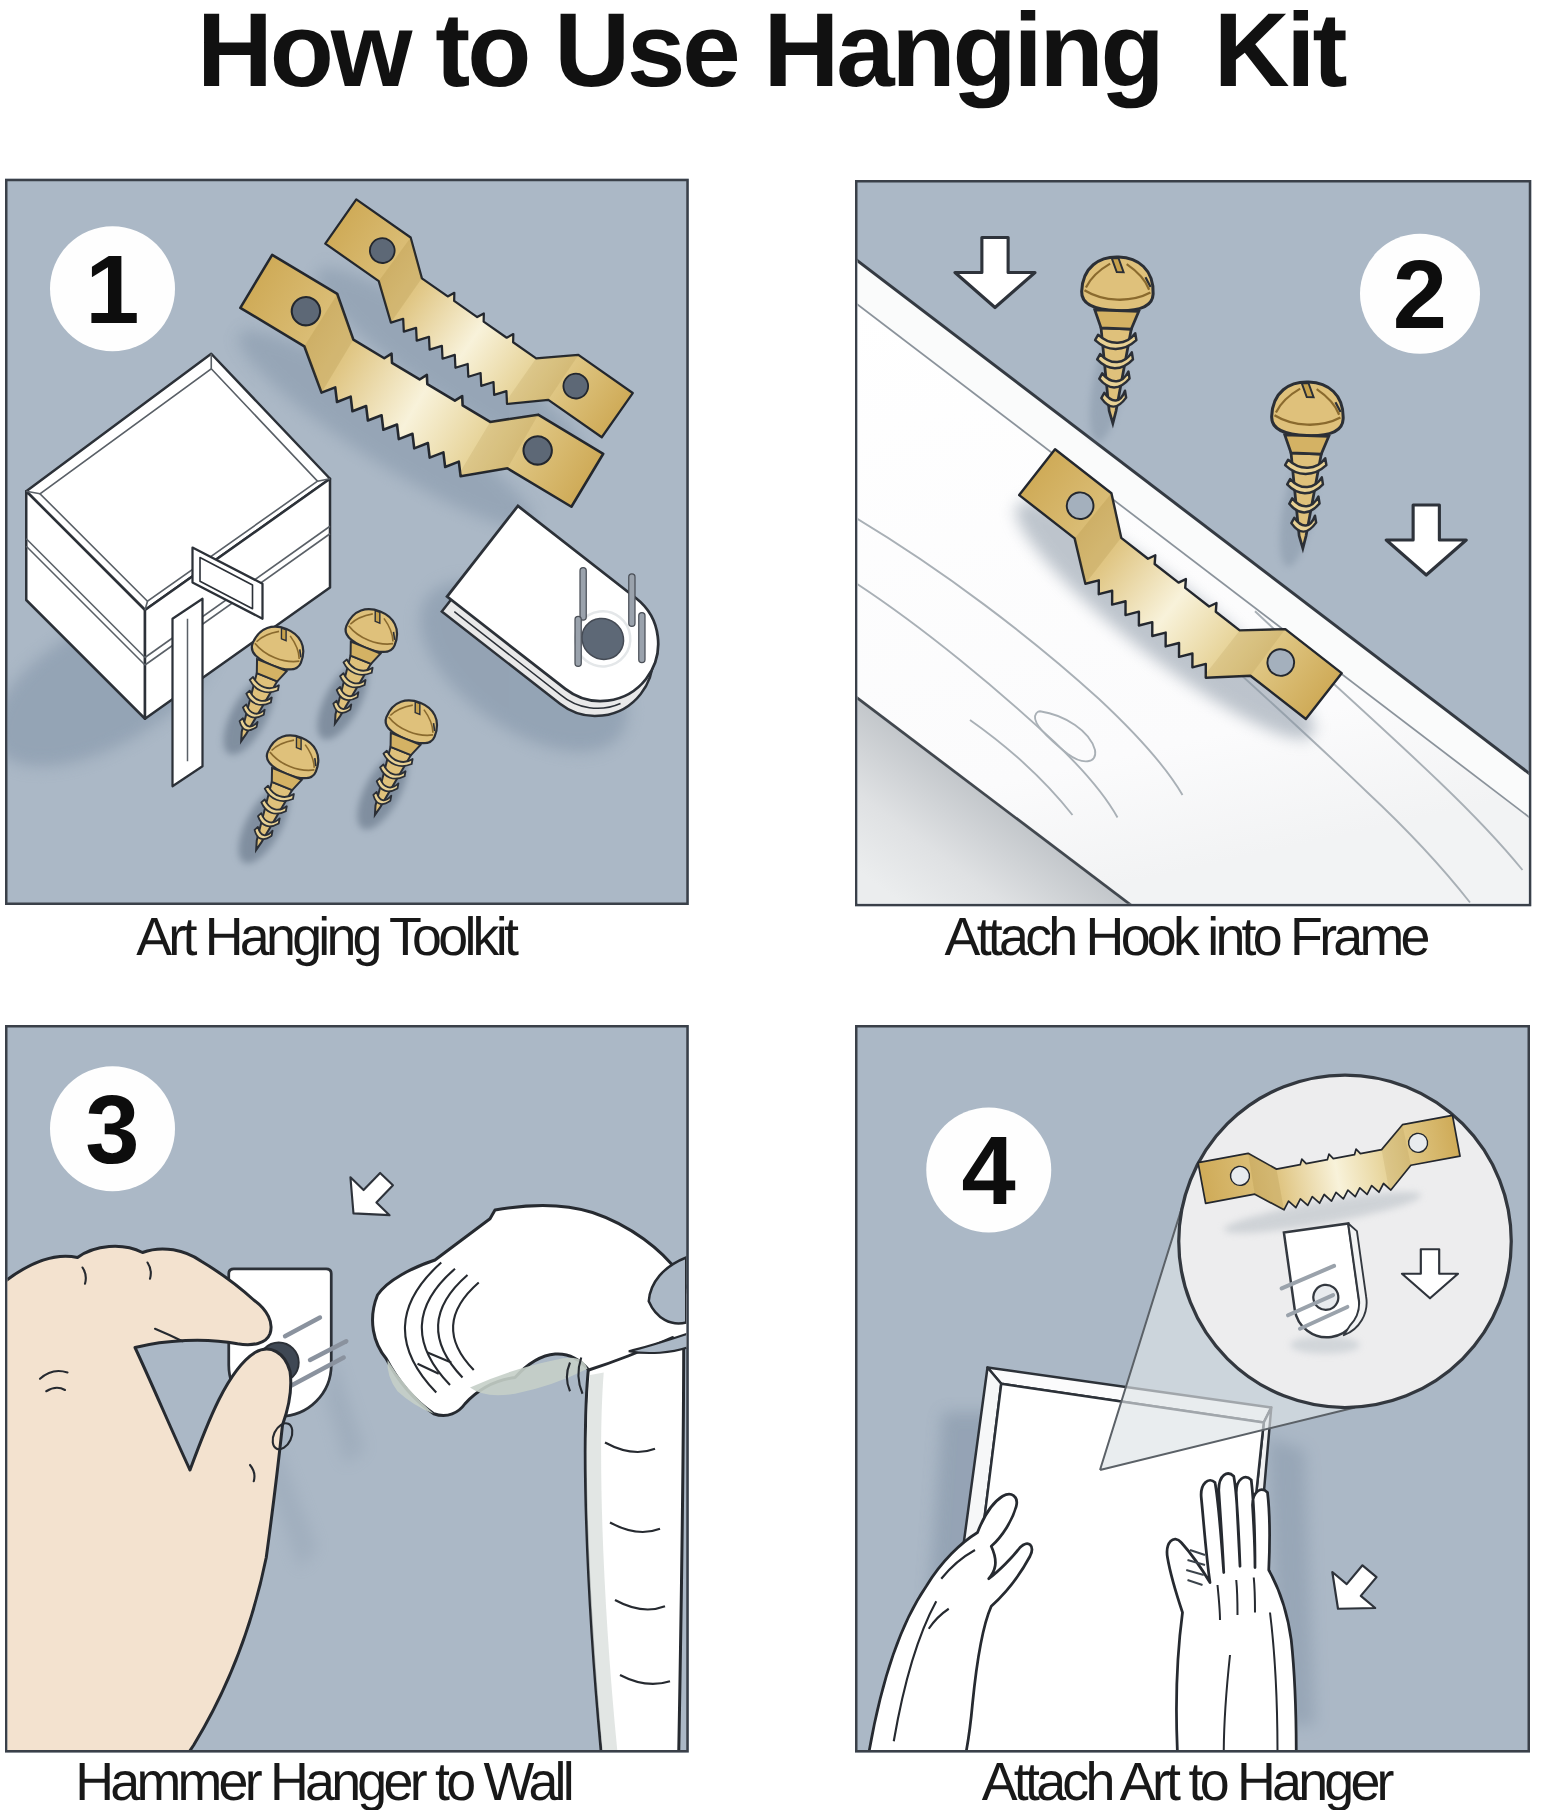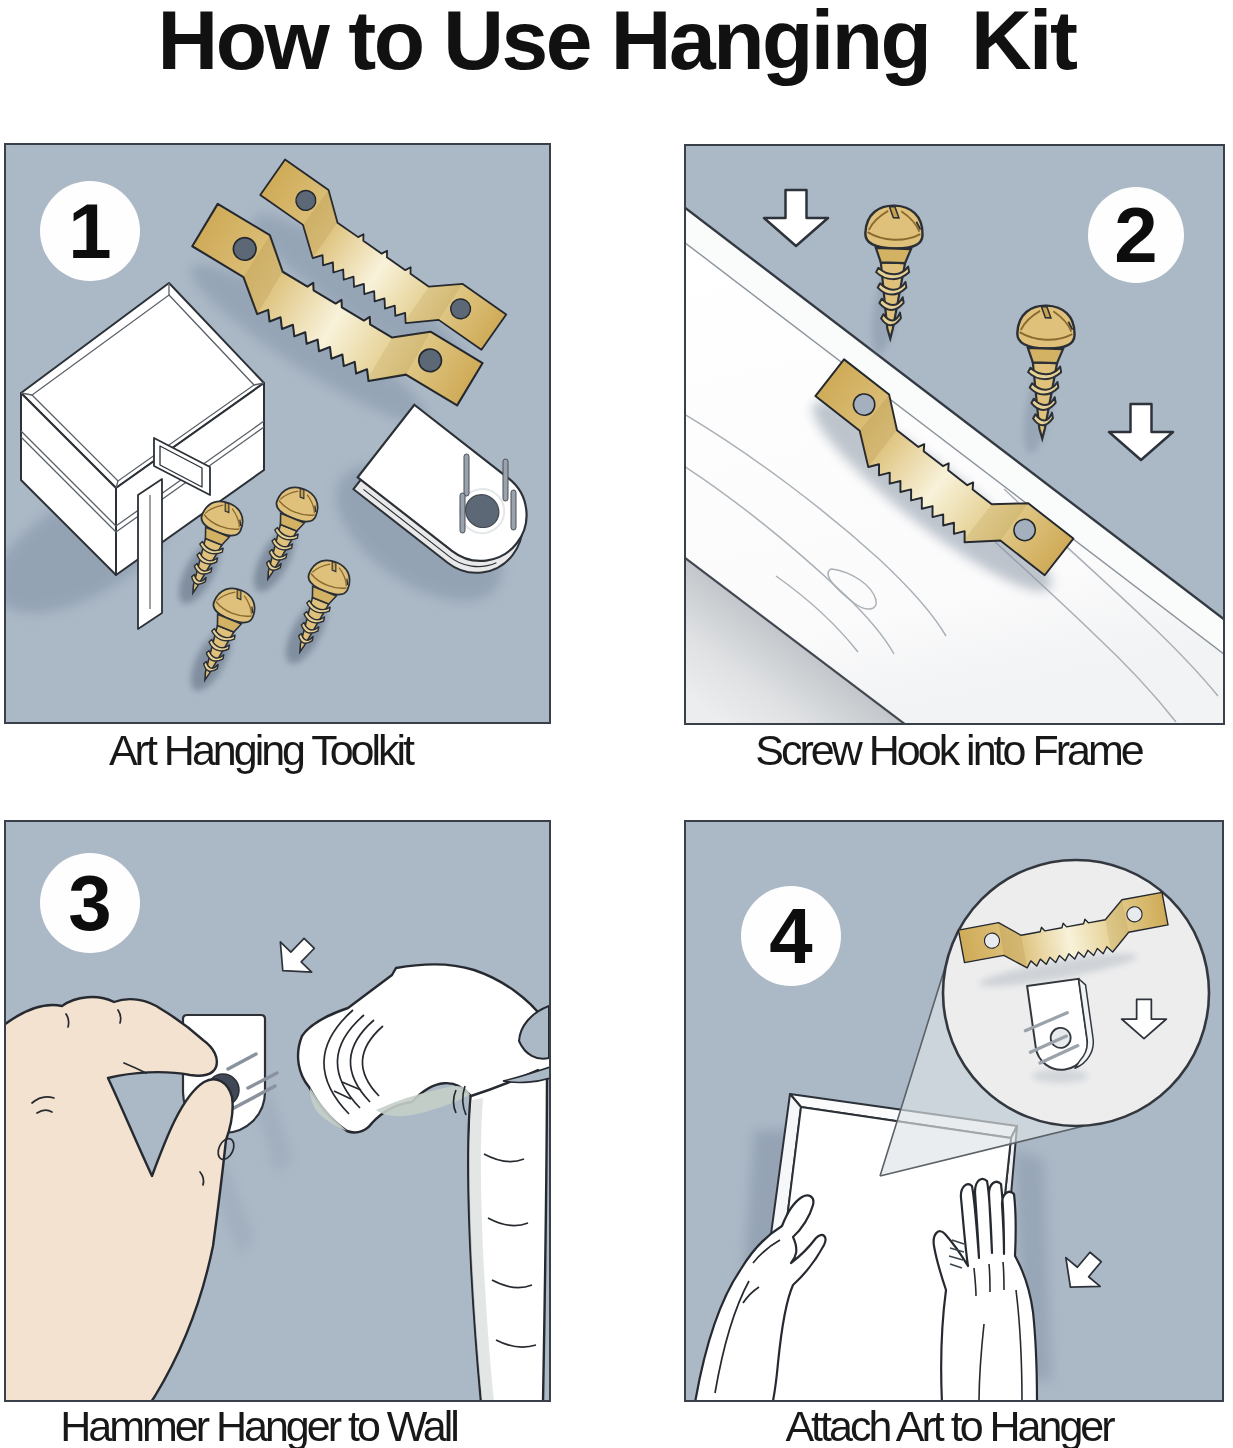--- a/index.html
+++ b/index.html
@@ -14,21 +14,21 @@
   #c1{left:-13px;top:726px;width:547px;}
   #c2{left:678px;top:726px;width:541px;}
   #c3{left:-15px;top:1402px;width:547px;}
   #c4{left:679px;top:1402px;width:540px;}
   svg{position:absolute;left:0;top:0;}
 </style>
 </head>
 <body>
 <div class="title">How to Use Hanging&nbsp; Kit</div>
 <div class="cap" id="c1">Art Hanging Toolkit</div>
-<div class="cap" id="c2">Screw Hook into Frame</div>
+<div class="cap" id="c2">Attach Hook into Frame</div>
 <div class="cap" id="c3">Hammer Hanger to Wall</div>
 <div class="cap" id="c4">Attach Art to Hanger</div>
 <svg width="0" height="0" style="position:absolute">
 <defs>
 <linearGradient id="sawg" gradientUnits="userSpaceOnUse" x1="-150" y1="0" x2="150" y2="0">
 <stop offset="0" stop-color="#cfab58"></stop>
         <stop offset="0.3" stop-color="#e0c684"></stop>
 <stop offset="0.52" stop-color="#f8f2da"></stop>
         <stop offset="0.72" stop-color="#e6d296"></stop>
 <stop offset="1" stop-color="#cfab58"></stop>

